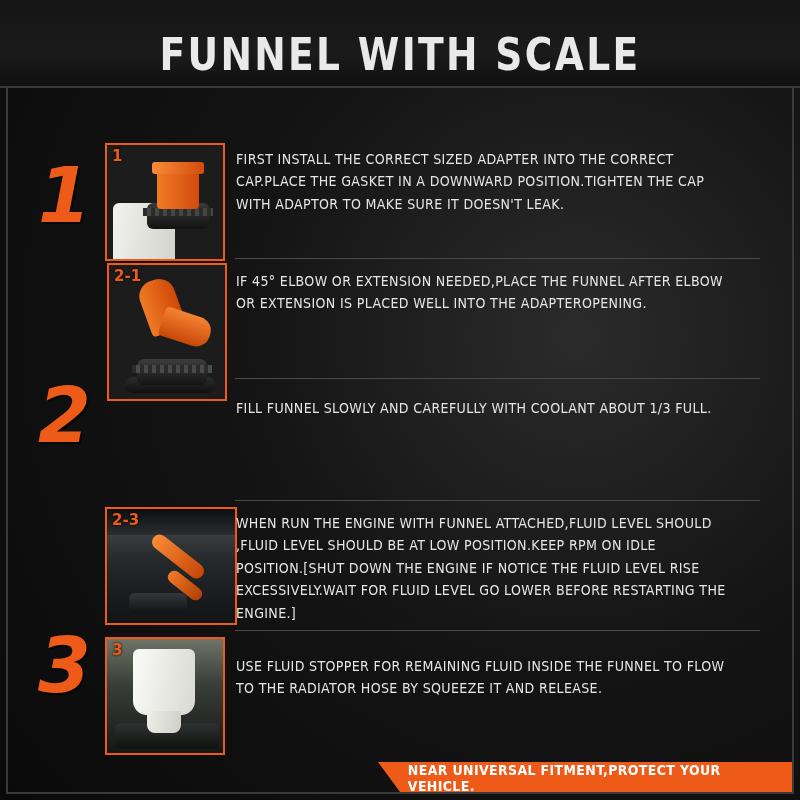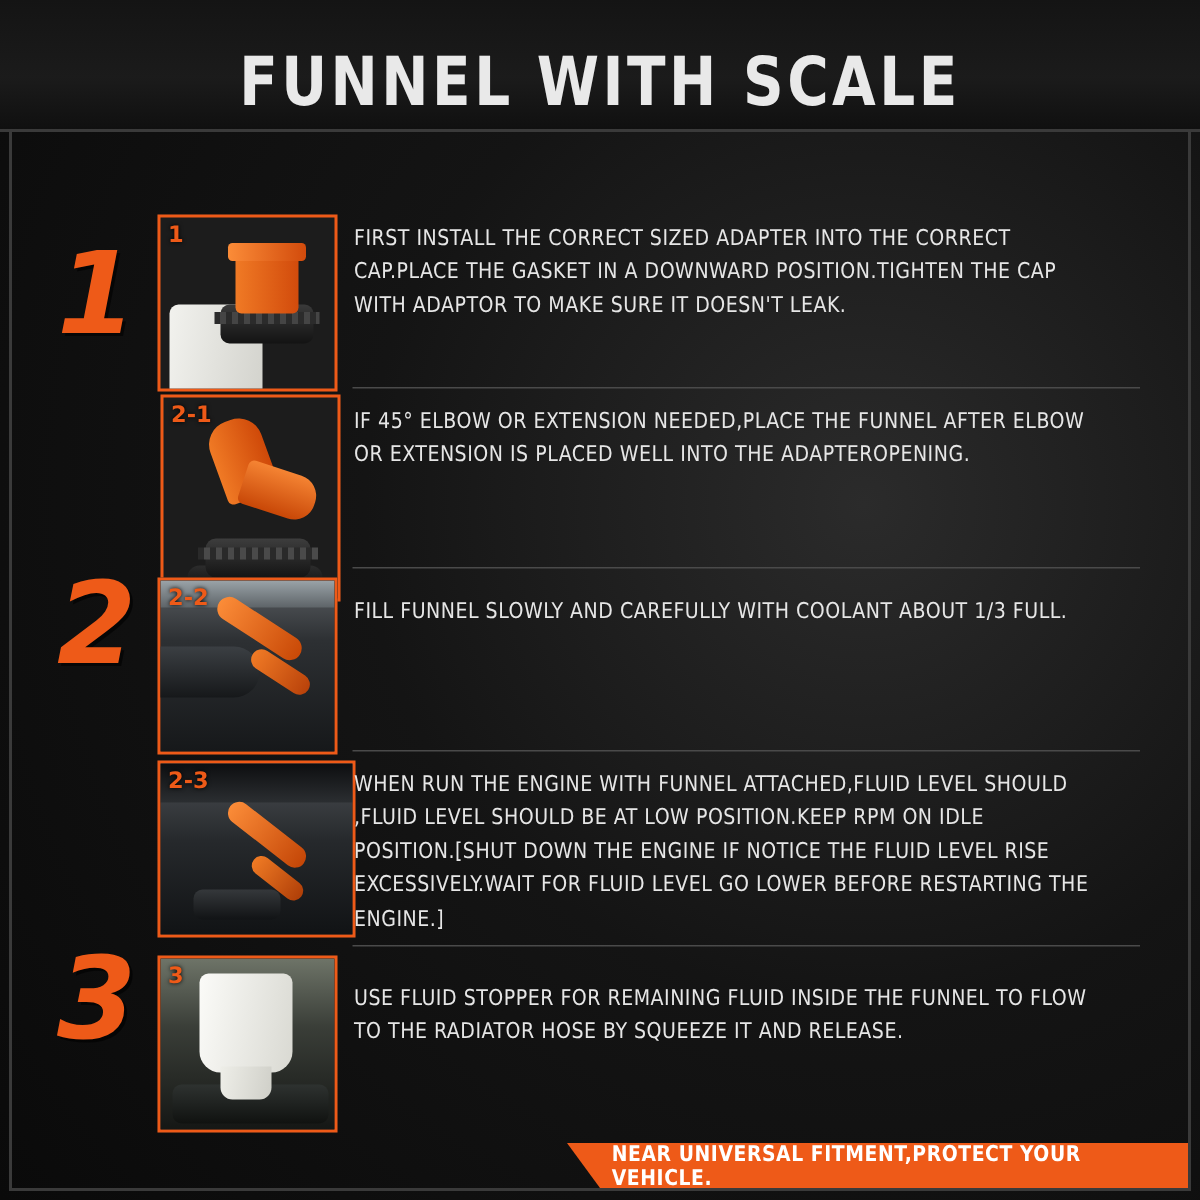--- a/index.html
+++ b/index.html
@@ -284,28 +284,20 @@
   <div class="thumb" id="thumb21" style="left:107px; top:263px; width:120px; height:138px;">
     <div class="tube"></div>
     <div class="cap"></div>
     <div class="elbow"></div>
     <div class="elbow2"></div>
     <div class="thumb-tag">2-1</div>
   </div>
   <div class="row-text" style="left:236px; top:270px; width:505px;">IF 45° ELBOW OR EXTENSION NEEDED,PLACE THE FUNNEL AFTER ELBOW OR EXTENSION IS PLACED WELL INTO THE ADAPTEROPENING.</div>
   <div class="divider" style="top:378px;"></div>
 
-  <div class="thumb" id="thumb22" style="left:105px; top:385px; width:120px; height:118px;">
-    <div class="bay"></div>
-    <div class="sky"></div>
-    <div class="hose"></div>
-    <div class="fun"></div>
-    <div class="fun2"></div>
-    <div class="thumb-tag">2-2</div>
-  </div>
   <div class="row-text" style="left:236px; top:397px; width:505px;">FILL FUNNEL SLOWLY AND CAREFULLY WITH COOLANT ABOUT 1/3 FULL.</div>
   <div class="divider" style="top:500px;"></div>
 
   <div class="thumb" id="thumb23" style="left:105px; top:507px; width:132px; height:118px;">
     <div class="bay"></div>
     <div class="hood"></div>
     <div class="cap"></div>
     <div class="fun"></div>
     <div class="fun2"></div>
     <div class="thumb-tag">2-3</div>

